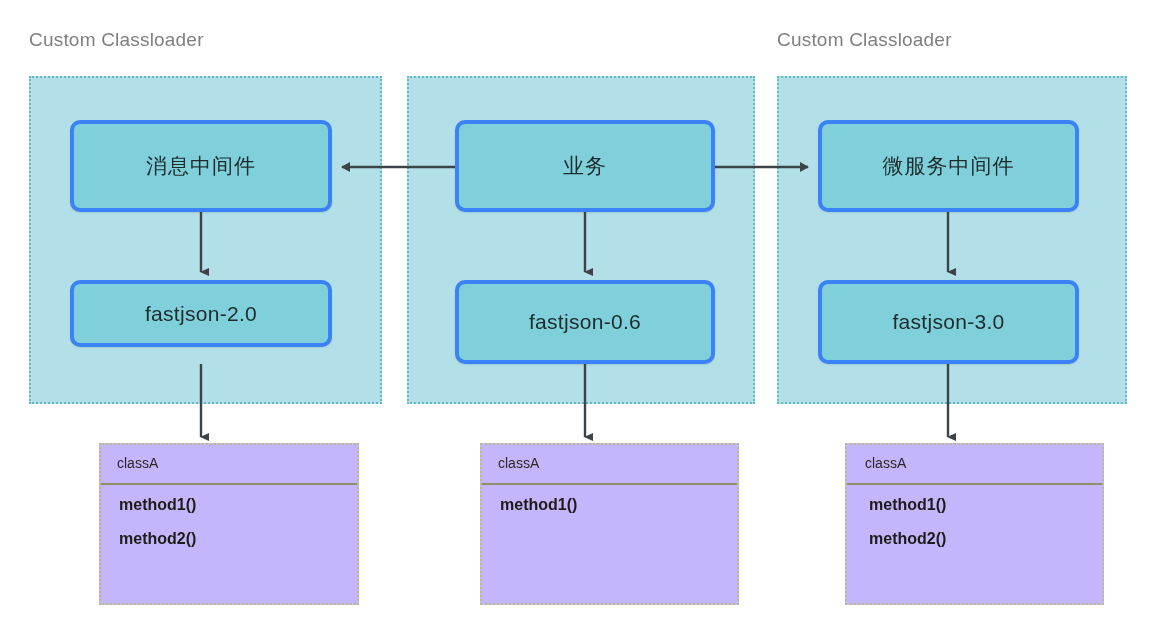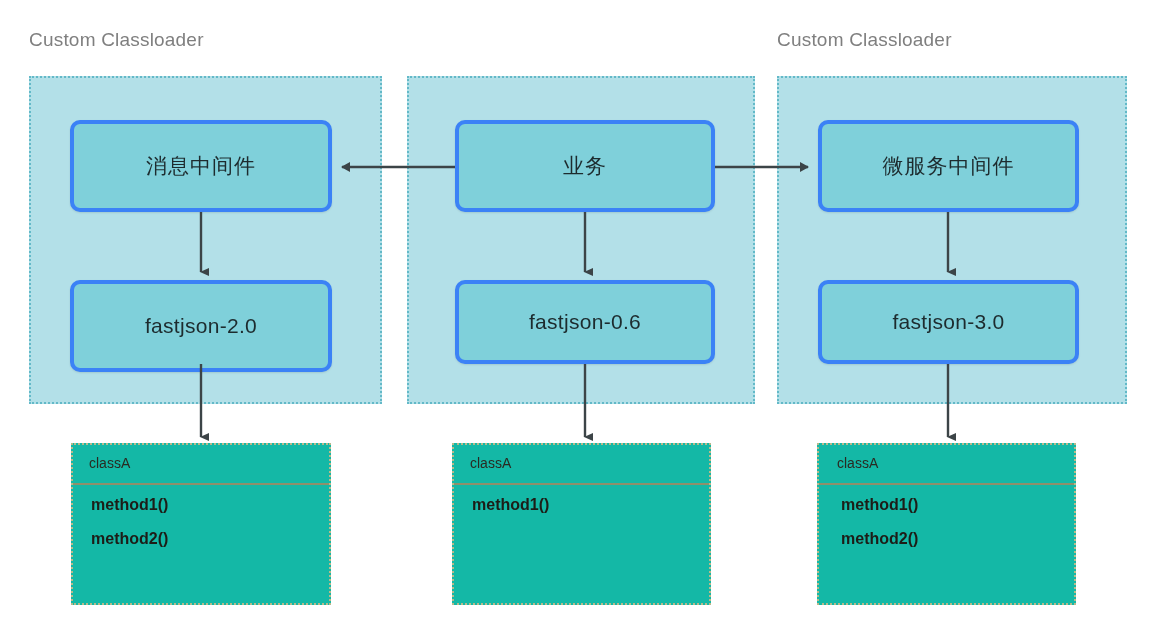--- a/index.html
+++ b/index.html
@@ -44,24 +44,25 @@
     color:#1d2b2e;
     font-size:20px;
     box-shadow:0 1px 2px rgba(0,0,0,.10);
   }
   .comp-box.cjk{font-size:21px;letter-spacing:1px;}
   .comp-box.latin{font-size:21px;letter-spacing:.3px;}
 
   
   .class-card{
     position:absolute;
-    background:#14b8a6;
+    background:#c4b5fd;
     border:2px dotted #b9b98a;
     box-sizing:border-box;
     overflow:hidden;
+    margin-left:28px;
   }
   .class-card .cc-title{
     position:absolute;
     left:16px;top:10px;
     font-size:14px;
     color:#2a2a22;
     font-weight:400;
   }
   .class-card .cc-divider{
     position:absolute;
@@ -96,21 +97,21 @@
   <div class="group-label" style="left:777px;top:29px;width:350px;">Custom Classloader</div>
 
   <div class="loader-region" style="left:29px;top:76px;width:353px;height:328px;"></div>
   <div class="loader-region" style="left:407px;top:76px;width:348px;height:328px;"></div>
   <div class="loader-region" style="left:777px;top:76px;width:350px;height:328px;"></div>
 
   <div class="comp-box cjk" style="left:70px;top:120px;width:262px;height:92px;">消息中间件</div>
   <div class="comp-box cjk" style="left:455px;top:120px;width:260px;height:92px;">业务</div>
   <div class="comp-box cjk" style="left:818px;top:120px;width:261px;height:92px;">微服务中间件</div>
 
-  <div class="comp-box latin" style="left:70px;top:280px;width:262px;height:92px;">fastjson-2.0</div>
+  <div class="comp-box latin" style="left:70px;top:280px;width:262px;height:67px;">fastjson-2.0</div>
   <div class="comp-box latin" style="left:455px;top:280px;width:260px;height:84px;">fastjson-0.6</div>
   <div class="comp-box latin" style="left:818px;top:280px;width:261px;height:84px;">fastjson-3.0</div>
 
   <div class="class-card" style="left:71px;top:443px;width:260px;height:162px;">
     <div class="cc-title">classA</div>
     <div class="cc-divider"></div>
     <div class="cc-methods">
       <div class="cc-method">method1()</div>
       <div class="cc-method">method2()</div>
     </div>

